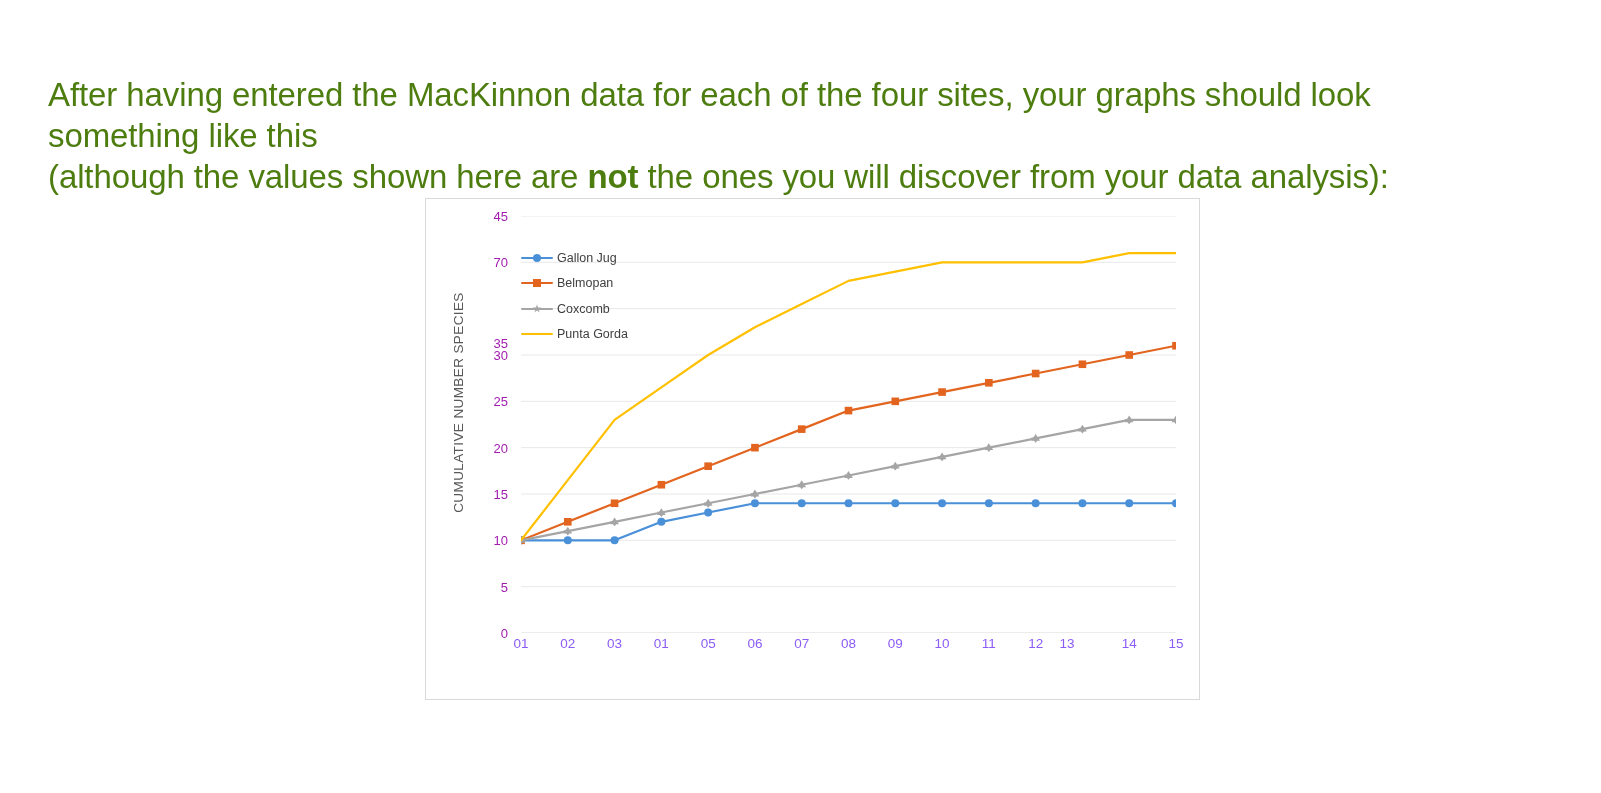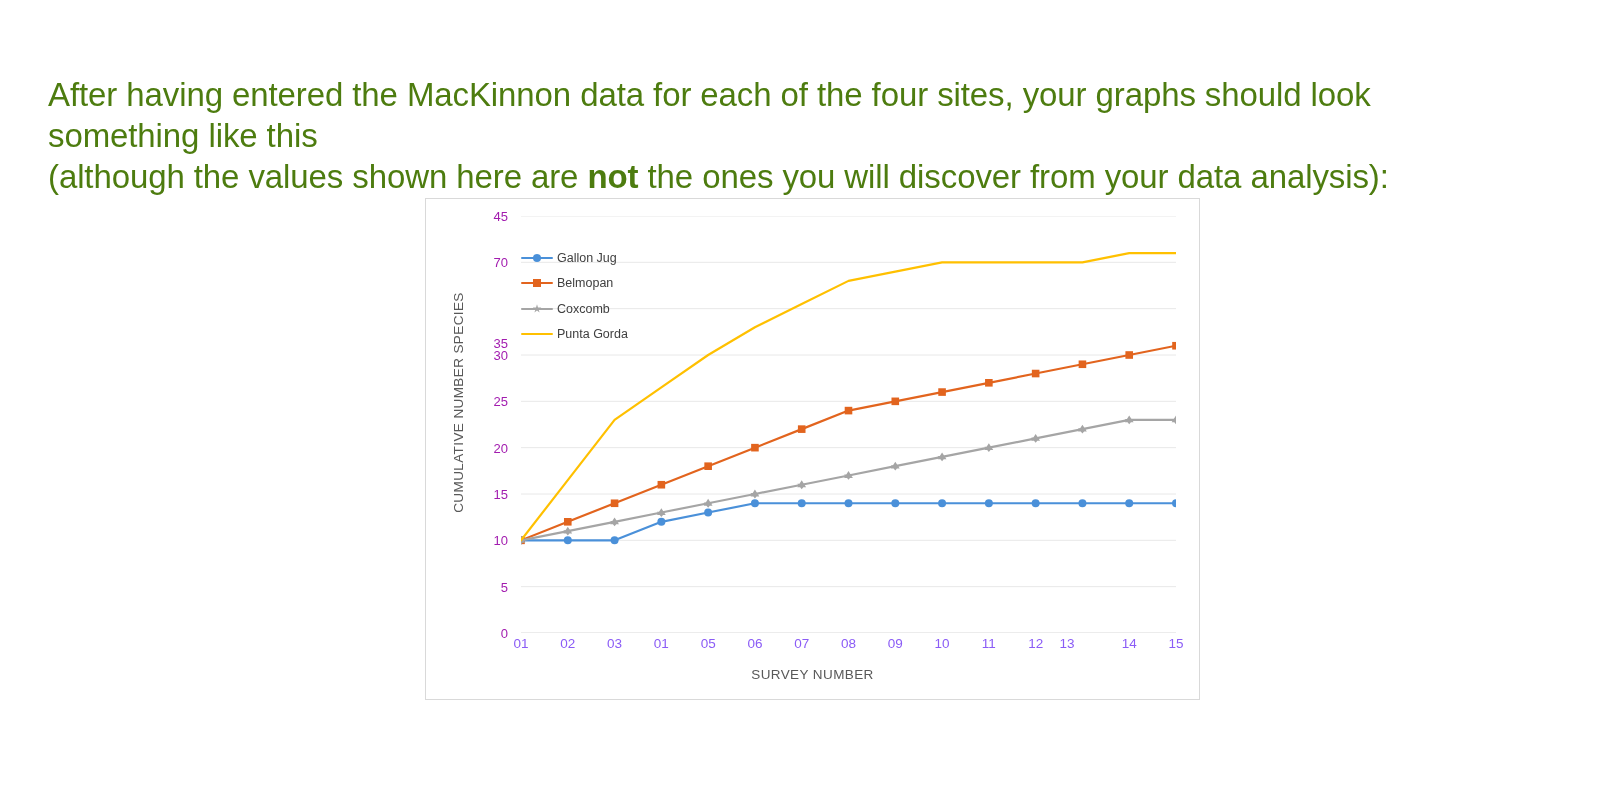--- a/index.html
+++ b/index.html
@@ -282,21 +282,20 @@
         <div class="x-tick" style="left: 327.5px;">08</div>
         <div class="x-tick" style="left: 374.286px;">09</div>
         <div class="x-tick" style="left: 421.071px;">10</div>
         <div class="x-tick" style="left: 467.857px;">11</div>
         <div class="x-tick" style="left: 514.643px; text-align: center;">12</div>
         <div class="x-tick" style="left: 546px;">13</div>
         <div class="x-tick" style="left: 608.214px;">14</div>
         <div class="x-tick" style="left: 655px;">15</div>
       </div>
 
-    <div id="x-axis-title">SURVEY NUMBER</div>
 
     <div id="legend">
         <div class="legend-row">
           <div class="legend-swatch">
             <div class="legend-line" style="background: rgb(74, 144, 217);"></div>
             <div class="legend-marker lm-circle" style="background: rgb(74, 144, 217);"></div>
           </div>
           <div class="legend-label">Gallon Jug</div>
         </div>
         <div class="legend-row">

